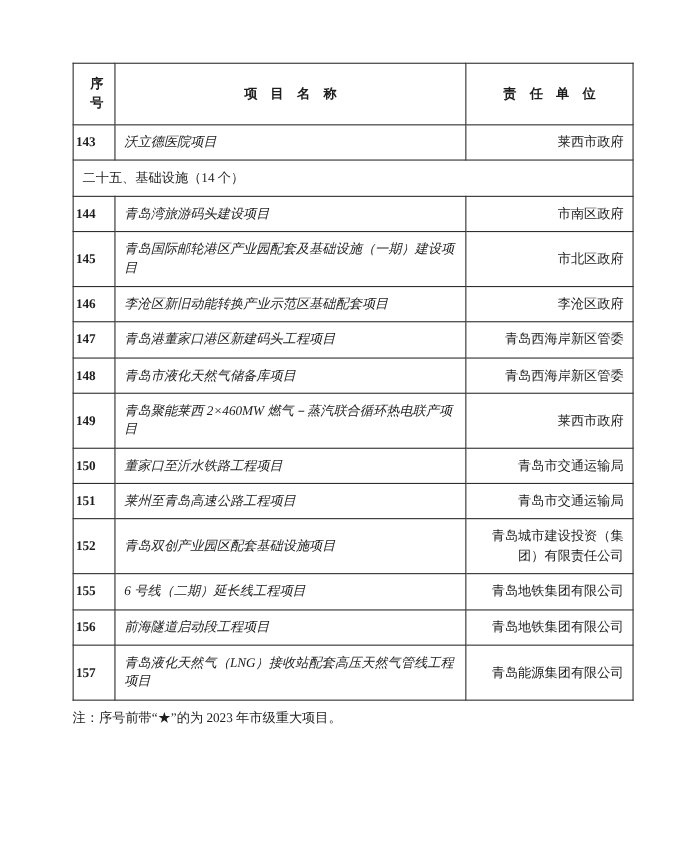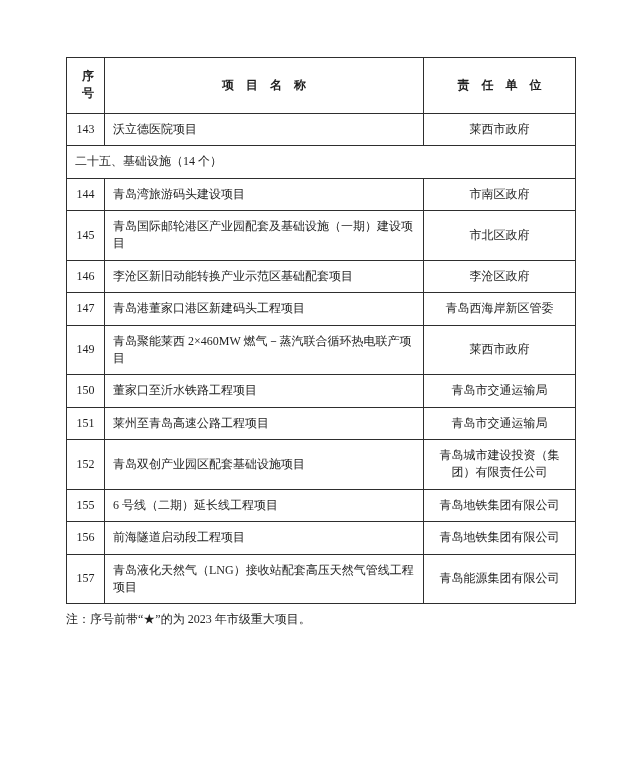--- a/index.html
+++ b/index.html
@@ -34,29 +34,31 @@
     vertical-align: middle;
     word-break: break-all;
   }
   table.projects th {
     font-weight: bold;
     text-align: center;
     padding: 10px 15px;
     word-spacing: 9px;
   }
   td.cell-num {
-    text-align: center;
+    text-align: left;
     padding: 7px 2px;
+    font-weight: bold;
   }
   td.cell-name {
     text-align: left;
     padding: 7px 8px;
+    font-style: italic;
   }
   td.cell-unit {
-    text-align: center;
+    text-align: right;
     padding: 7px 8px;
   }
   tr.section-row td {
     text-align: left;
     padding: 7px 8px;
     margin-left: 42px;
   }
   .footnote {
     margin: 7px 0 0 0;
     font-size: 12px;
@@ -103,20 +105,25 @@
     <td class="cell-num">146</td>
     <td class="cell-name">李沧区新旧动能转换产业示范区基础配套项目</td>
     <td class="cell-unit">李沧区政府</td>
   </tr>
         <tr>
     <td class="cell-num">147</td>
     <td class="cell-name">青岛港董家口港区新建码头工程项目</td>
     <td class="cell-unit">青岛西海岸新区管委</td>
   </tr>
         <tr>
+    <td class="cell-num">148</td>
+    <td class="cell-name">青岛市液化天然气储备库项目</td>
+    <td class="cell-unit">青岛西海岸新区管委</td>
+  </tr>
+        <tr>
     <td class="cell-num">149</td>
     <td class="cell-name">青岛聚能莱西 2×460MW 燃气－蒸汽联合循环热电联产项目</td>
     <td class="cell-unit">莱西市政府</td>
   </tr>
         <tr>
     <td class="cell-num">150</td>
     <td class="cell-name">董家口至沂水铁路工程项目</td>
     <td class="cell-unit">青岛市交通运输局</td>
   </tr>
         <tr>

